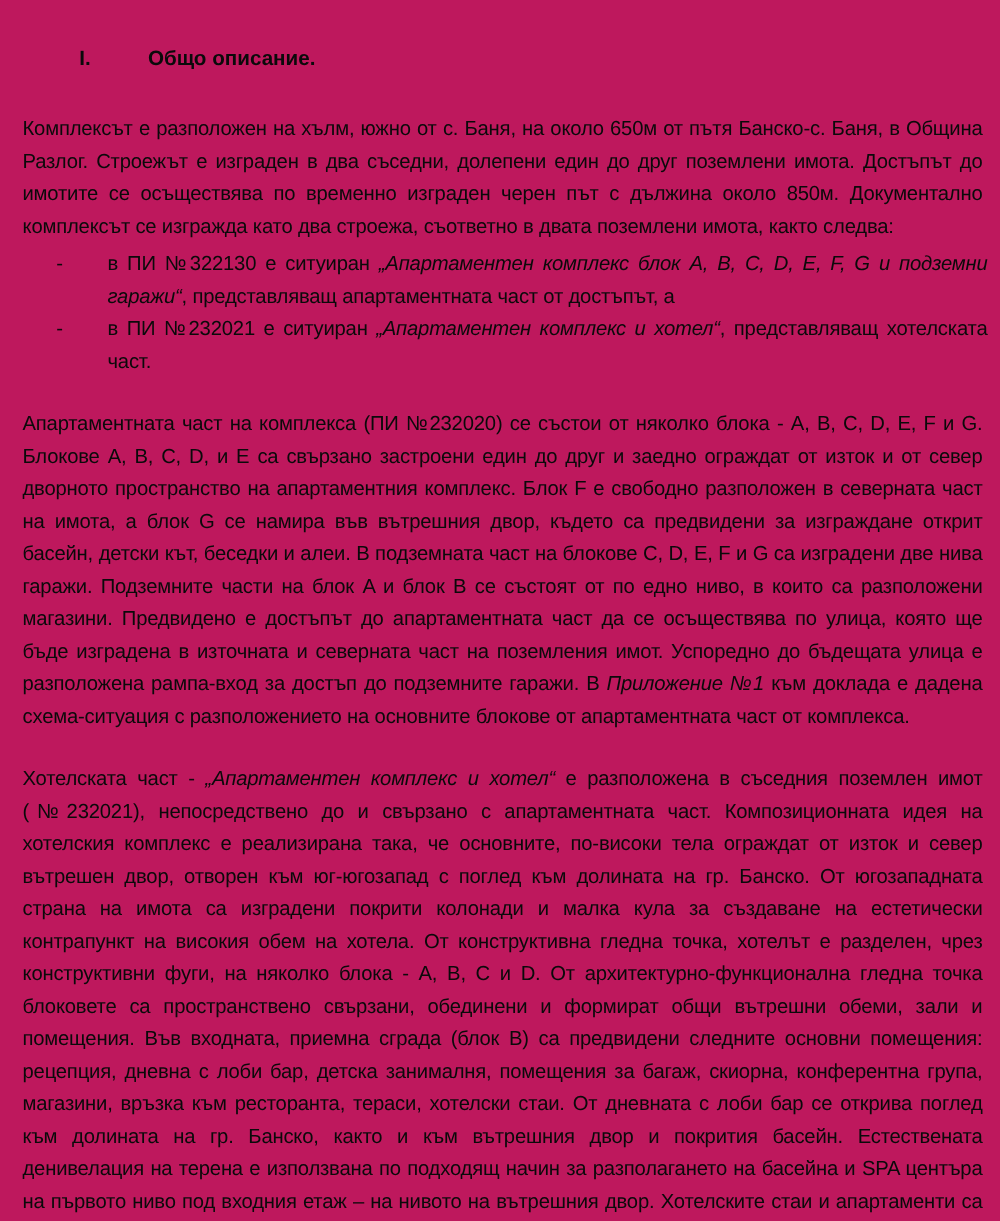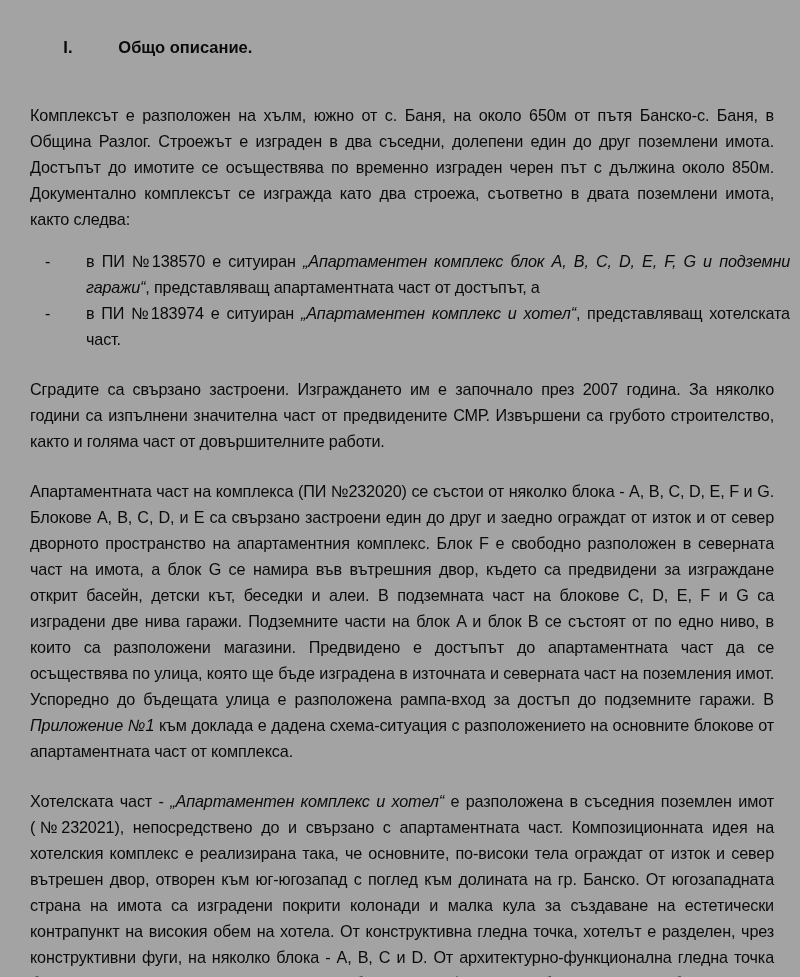--- a/index.html
+++ b/index.html
@@ -12,37 +12,37 @@
     height: 977px;
     overflow: hidden;
     font-family: "Liberation Sans", "DejaVu Sans", sans-serif;
     color: #0a0a0a;
   }
   .page {
     width: 800px;
     height: 977px;
     box-sizing: border-box;
     padding: 8px 10px 0 14px;
-    background: #a3a3a3;
+    background: #be185d;
     position: relative;
   }
   .heading {
     font-weight: bold;
     font-size: 16.5px;
     line-height: 26px;
     margin: 0 0 2px 0;
     padding-left: 31px;
     white-space: pre;
   }
   .heading .num {
     display: inline-block;
     width: 55px;
   }
   p.body {
-    margin: 16px;
+    margin: 4px;
     font-size: 16.2px;
     line-height: 26px;
     text-align: justify;
     text-justify: inter-word;
     letter-spacing: -0.15px;
     word-spacing: 0px;
   }
   p.body.gap {
     margin-top: 24px;
   }
@@ -76,26 +76,25 @@
 <div class="page">
 
   <div class="heading">
     <span class="num">I.</span><span>Общо описание.</span>
   </div>
 
   <p class="body">Комплексът е разположен на хълм, южно от с. Баня, на около 650м от пътя Банско-с. Баня, в Община Разлог. Строежът е изграден в два съседни, долепени един до друг поземлени имота. Достъпът до имотите се осъществява по временно изграден черен път с дължина около 850м. Документално комплексът се изгражда като два строежа, съответно в двата поземлени имота, както следва:</p>
 
   <ul class="bullets">
     <li>
-      <span class="dash">-</span><span>в ПИ №138570 е ситуиран </span><i>„Апартаментен комплекс блок A, B, C, D, E, F, G и подземни гаражи“</i><span>, представляващ </span><b>апартаментната част</b><span> от достъпът, а</span>
+      <span class="dash">-</span><span>в ПИ №322130 е ситуиран </span><i>„Апартаментен комплекс блок A, B, C, D, E, F, G и подземни гаражи“</i><span>, представляващ </span><b>апартаментната част</b><span> от достъпът, а</span>
     </li>
     <li>
-      <span class="dash">-</span><span>в ПИ №183974 е ситуиран </span><i>„Апартаментен комплекс и хотел“</i><span>, представляващ </span><b>хотелската част</b><span>.</span>
+      <span class="dash">-</span><span>в ПИ №232021 е ситуиран </span><i>„Апартаментен комплекс и хотел“</i><span>, представляващ </span><b>хотелската част</b><span>.</span>
     </li>
   </ul>
 
-  <p class="body gap">Сградите са свързано застроени. Изграждането им е започнало през 2007 година. За няколко години са изпълнени значителна част от предвидените СМР. Извършени са грубото строителство, както и голяма част от довършителните работи.</p>
 
   <p class="body gap"><b>Апартаментната част</b><span> на комплекса (ПИ №232020) се състои от няколко блока - A, B, C, D, E, F и G. Блокове A, B, C, D, и E са свързано застроени един до друг и заедно ограждат от изток и от север дворното пространство на апартаментния комплекс. Блок F е свободно разположен в северната част на имота, а блок G се намира във вътрешния двор, където са предвидени за изграждане открит басейн, детски кът, беседки и алеи. В подземната част на блокове C, D, E, F и G са изградени две нива гаражи. Подземните части на блок A и блок B се състоят от по едно ниво, в които са разположени магазини. Предвидено е достъпът до апартаментната част да се осъществява по улица, която ще бъде изградена в източната и северната част на поземления имот. Успоредно до бъдещата улица е разположена рампа-вход за достъп до подземните гаражи. В </span><i>Приложение №1</i><span> към доклада е дадена схема-ситуация с разположението на основните блокове от апартаментната част от комплекса.</span></p>
 
   <p class="body gap"><b>Хотелската част</b><span> - </span><i>„Апартаментен комплекс и хотел“</i><span> е разположена в съседния поземлен имот (№232021), непосредствено до и свързано с апартаментната част. Композиционната идея на хотелския комплекс е реализирана така, че основните, по-високи тела ограждат от изток и север вътрешен двор, отворен към юг-югозапад с поглед към долината на гр. Банско. От югозападната страна на имота са изградени покрити колонади и малка кула за създаване на естетически контрапункт на високия обем на хотела. От конструктивна гледна точка, хотелът е разделен, чрез конструктивни фуги, на няколко блока - A, B, C и D. От архитектурно-функционална гледна точка блоковете са пространствено свързани, обединени и формират общи вътрешни обеми, зали и помещения. Във входната, приемна сграда (блок B) са предвидени следните основни помещения: рецепция, дневна с лоби бар, детска занималня, помещения за багаж, скиорна, конферентна група, магазини, връзка към ресторанта, тераси, хотелски стаи. От дневната с лоби бар се открива поглед към долината на гр. Банско, както и към вътрешния двор и покрития басейн. Естествената денивелация на терена е използвана по подходящ начин за разполагането на басейна и SPA центъра на първото ниво под входния етаж – на нивото на вътрешния двор. Хотелските стаи и апартаменти са разположени във високите тела – блок B и блок D. Към стаите са предвидени лоджии-балкони. Проектантите са се стремили в най-добрата посока, с най-добрата гледка да разположат апартаменти. Съгласно одобрените през 2007 година идейни проекти, предвиденият общ баланс на хотелските стаи е за 239 легла. За комуникационното обслужване са предвидени няколко стълбищни клетки и асансьори. На всеки етаж са предвидени камериерски офиси. В първото ниво под входния етаж, на нивото на вътрешния двор (сутерен -1) са предвидени покрит басейн, рецепция, тоалетна и съблекални, кафе-сладкарница, СПА център, медицинско-рехабилитационен център, фитнес,</span></p>
 
 </div>
 
 </body></html>

